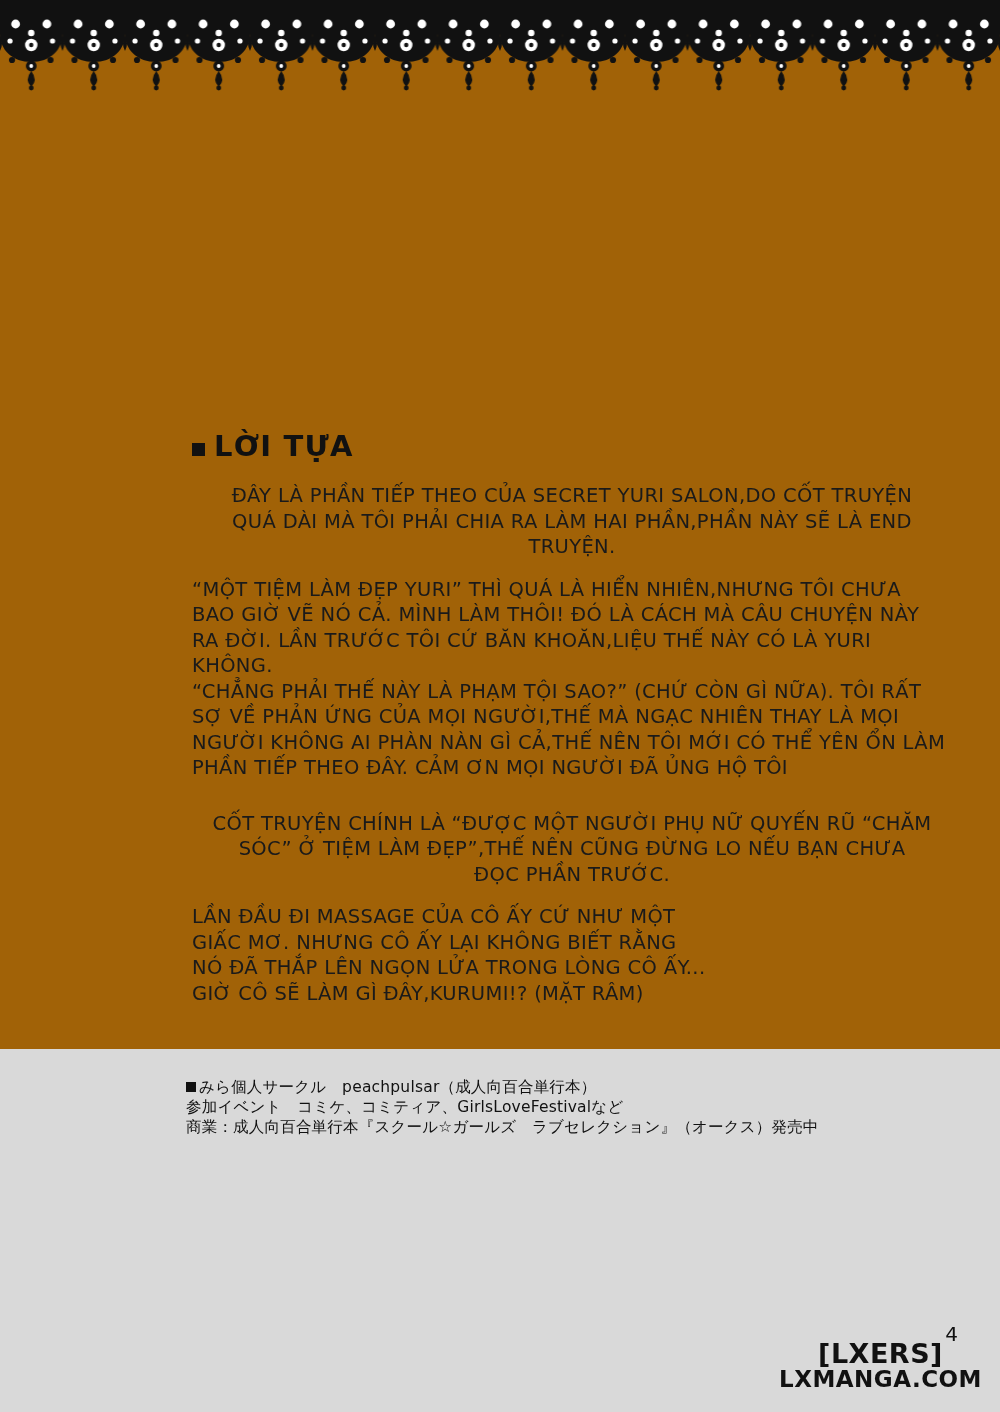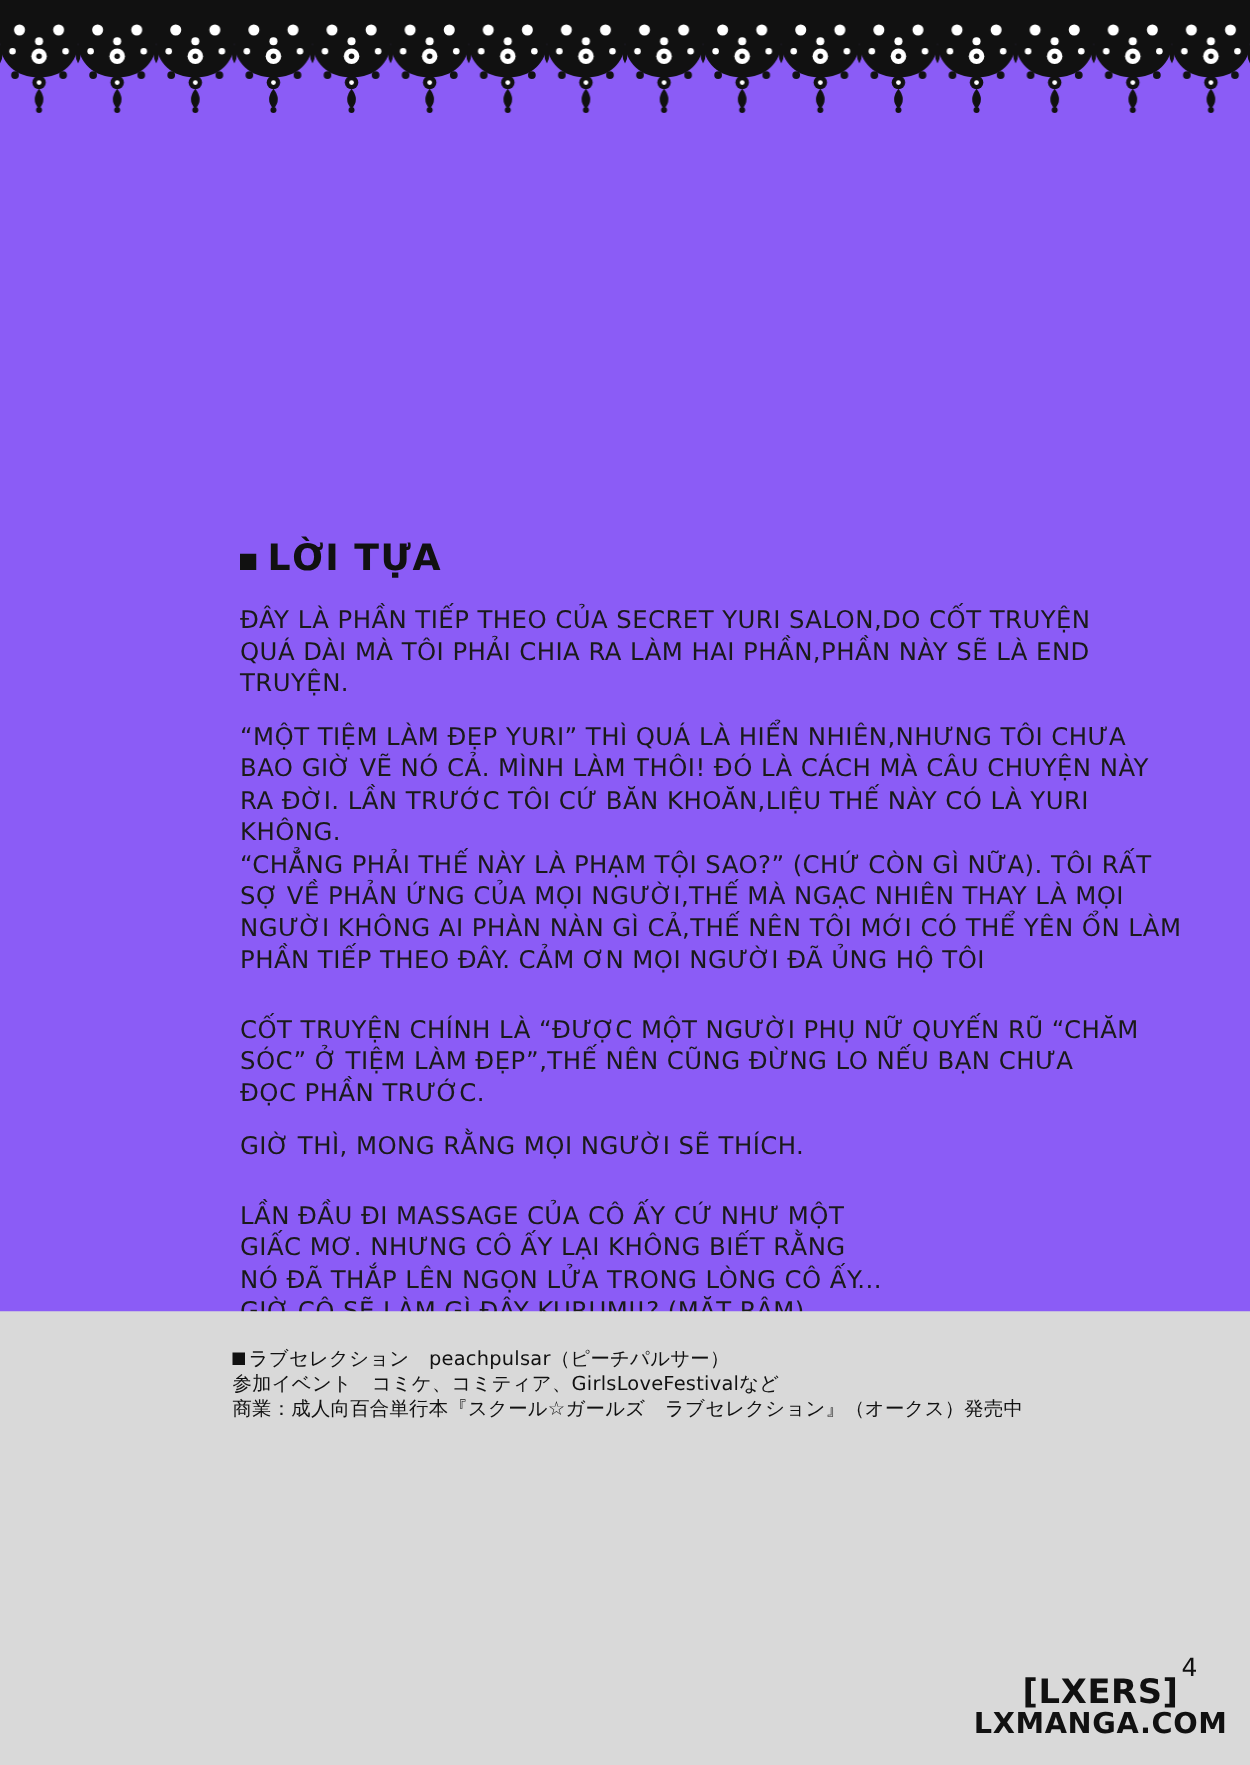--- a/index.html
+++ b/index.html
@@ -14,21 +14,21 @@
     overflow: hidden;
     font-family: "DejaVu Sans", sans-serif;
   }
 
   
   .page {
     position: absolute;
     left: 0; top: 0;
     width: 1000px;
     height: 1412px;
-    background: #8b5cf6;
+    background: #a16207;
   }
 
   
   .lace {
     position: absolute;
     left: 0; top: 0;
     width: 1000px;
     height: 92px;
     overflow: hidden;
   }
@@ -65,21 +65,21 @@
 
   .para {
     font-family: "DejaVu Sans", sans-serif;
     font-size: 19.5px;
     line-height: 25.5px;
     letter-spacing: 0.35px;
     color: #1a1a1a;
     margin: 0 0 19px 0;
     white-space: pre-line;
   }
-  .para.tight { margin-bottom: 17px; }
+  .para.tight { margin-bottom: 17px; text-align: center; }
   .para.gap-big { margin-bottom: 30px; }
 
   
   .grey-panel {
     position: absolute;
     left: 0;
     top: 1049px;
     width: 1000px;
     height: 363px;
     background: #d9d9d9;
@@ -198,31 +198,30 @@
     <p class="para gap-big">“MỘT TIỆM LÀM ĐẸP YURI” THÌ QUÁ LÀ HIỂN NHIÊN,NHƯNG TÔI CHƯA
 BAO GIỜ VẼ NÓ CẢ. MÌNH LÀM THÔI! ĐÓ LÀ CÁCH MÀ CÂU CHUYỆN NÀY
 RA ĐỜI. LẦN TRƯỚC TÔI CỨ BĂN KHOĂN,LIỆU THẾ NÀY CÓ LÀ YURI KHÔNG.
 “CHẲNG PHẢI THẾ NÀY LÀ PHẠM TỘI SAO?” (CHỨ CÒN GÌ NỮA). TÔI RẤT
 SỢ VỀ PHẢN ỨNG CỦA MỌI NGƯỜI,THẾ MÀ NGẠC NHIÊN THAY LÀ MỌI
 NGƯỜI KHÔNG AI PHÀN NÀN GÌ CẢ,THẾ NÊN TÔI MỚI CÓ THỂ YÊN ỔN LÀM
 PHẦN TIẾP THEO ĐÂY. CẢM ƠN MỌI NGƯỜI ĐÃ ỦNG HỘ TÔI</p>
     <p class="para tight">CỐT TRUYỆN CHÍNH LÀ “ĐƯỢC MỘT NGƯỜI PHỤ NỮ QUYẾN RŨ “CHĂM
 SÓC” Ở TIỆM LÀM ĐẸP”,THẾ NÊN CŨNG ĐỪNG LO NẾU BẠN CHƯA
 ĐỌC PHẦN TRƯỚC.</p>
-    <p class="para gap-big">GIỜ THÌ, MONG RẰNG MỌI NGƯỜI SẼ THÍCH.</p>
     <p class="para">LẦN ĐẦU ĐI MASSAGE CỦA CÔ ẤY CỨ NHƯ MỘT
 GIẤC MƠ. NHƯNG CÔ ẤY LẠI KHÔNG BIẾT RẰNG
 NÓ ĐÃ THẮP LÊN NGỌN LỬA TRONG LÒNG CÔ ẤY...
 GIỜ CÔ SẼ LÀM GÌ ĐÂY,KURUMI!? (MẶT RÂM)</p>
   </div>
 
   <div class="grey-panel"></div>
 
   <div class="colophon">
-    <div class="colophon-line"><span class="bullet-sq"></span><span>ラブセレクション　peachpulsar（ピーチパルサー）</span></div>
+    <div class="colophon-line"><span class="bullet-sq"></span><span>みら個人サークル　peachpulsar（成人向百合単行本）</span></div>
     <div class="colophon-line">参加イベント　コミケ、コミティア、GirlsLoveFestivalなど</div>
     <div class="colophon-line">商業：成人向百合単行本『スクール☆ガールズ　ラブセレクション』（オークス）発売中</div>
   </div>
 
   <div class="page-number">4</div>
 
   <div class="watermark">
     <div class="wm-top">[LXERS]</div>
     <div class="wm-bottom">LXMANGA.COM</div>
   </div>

